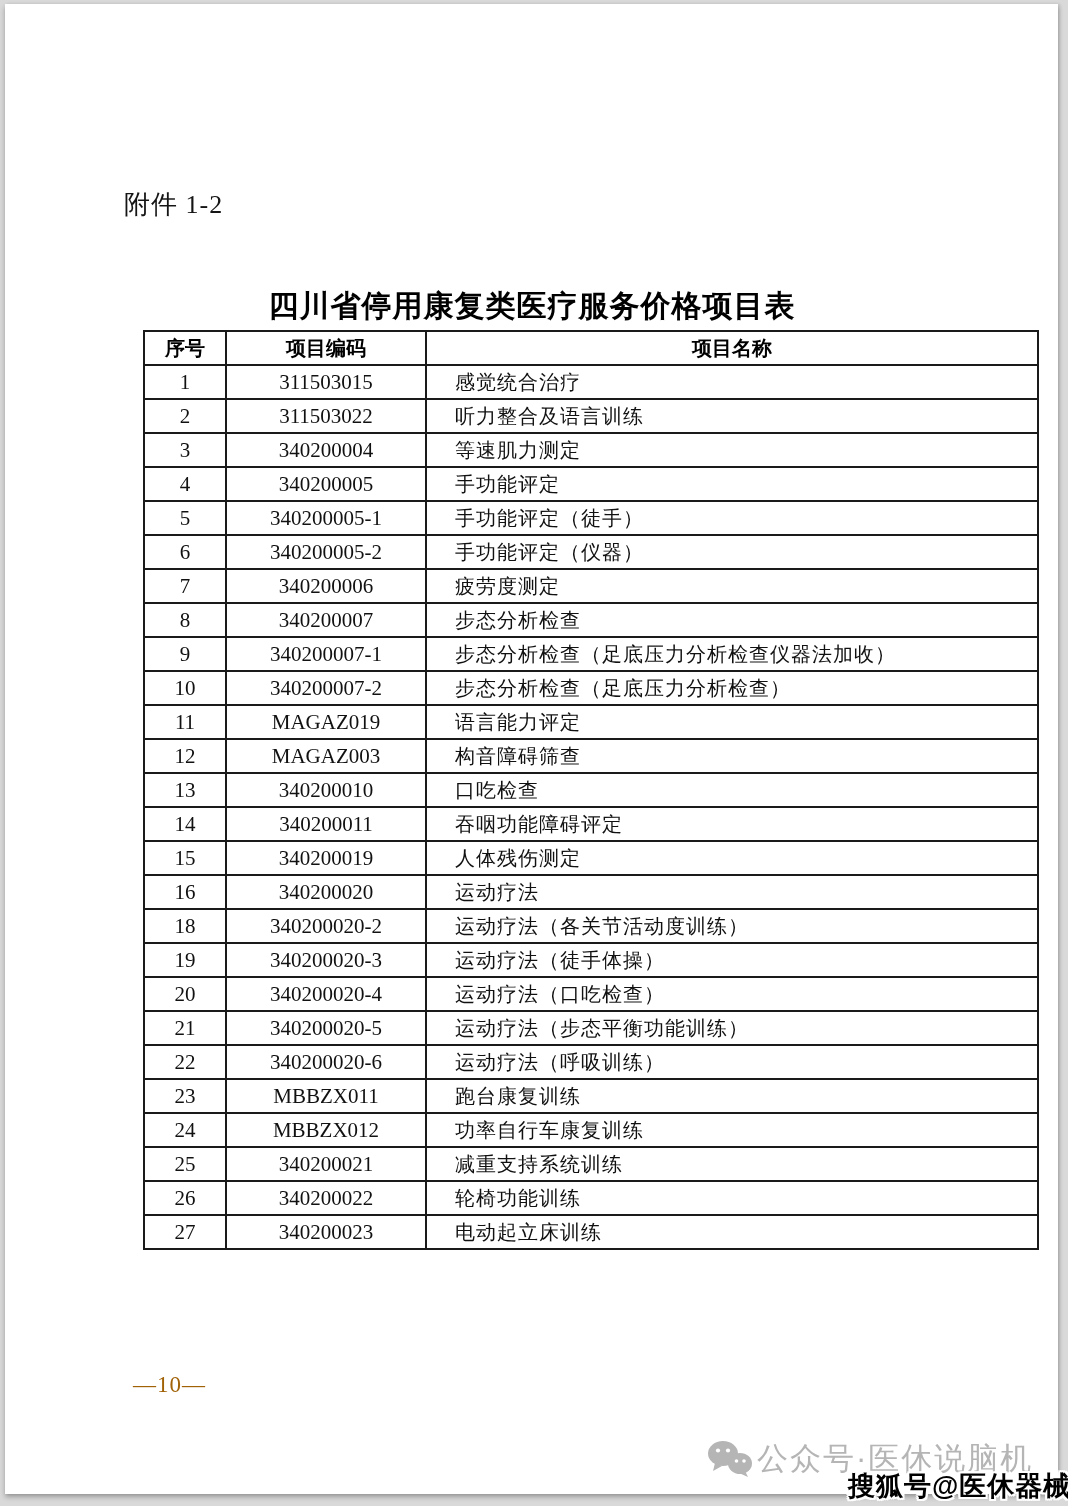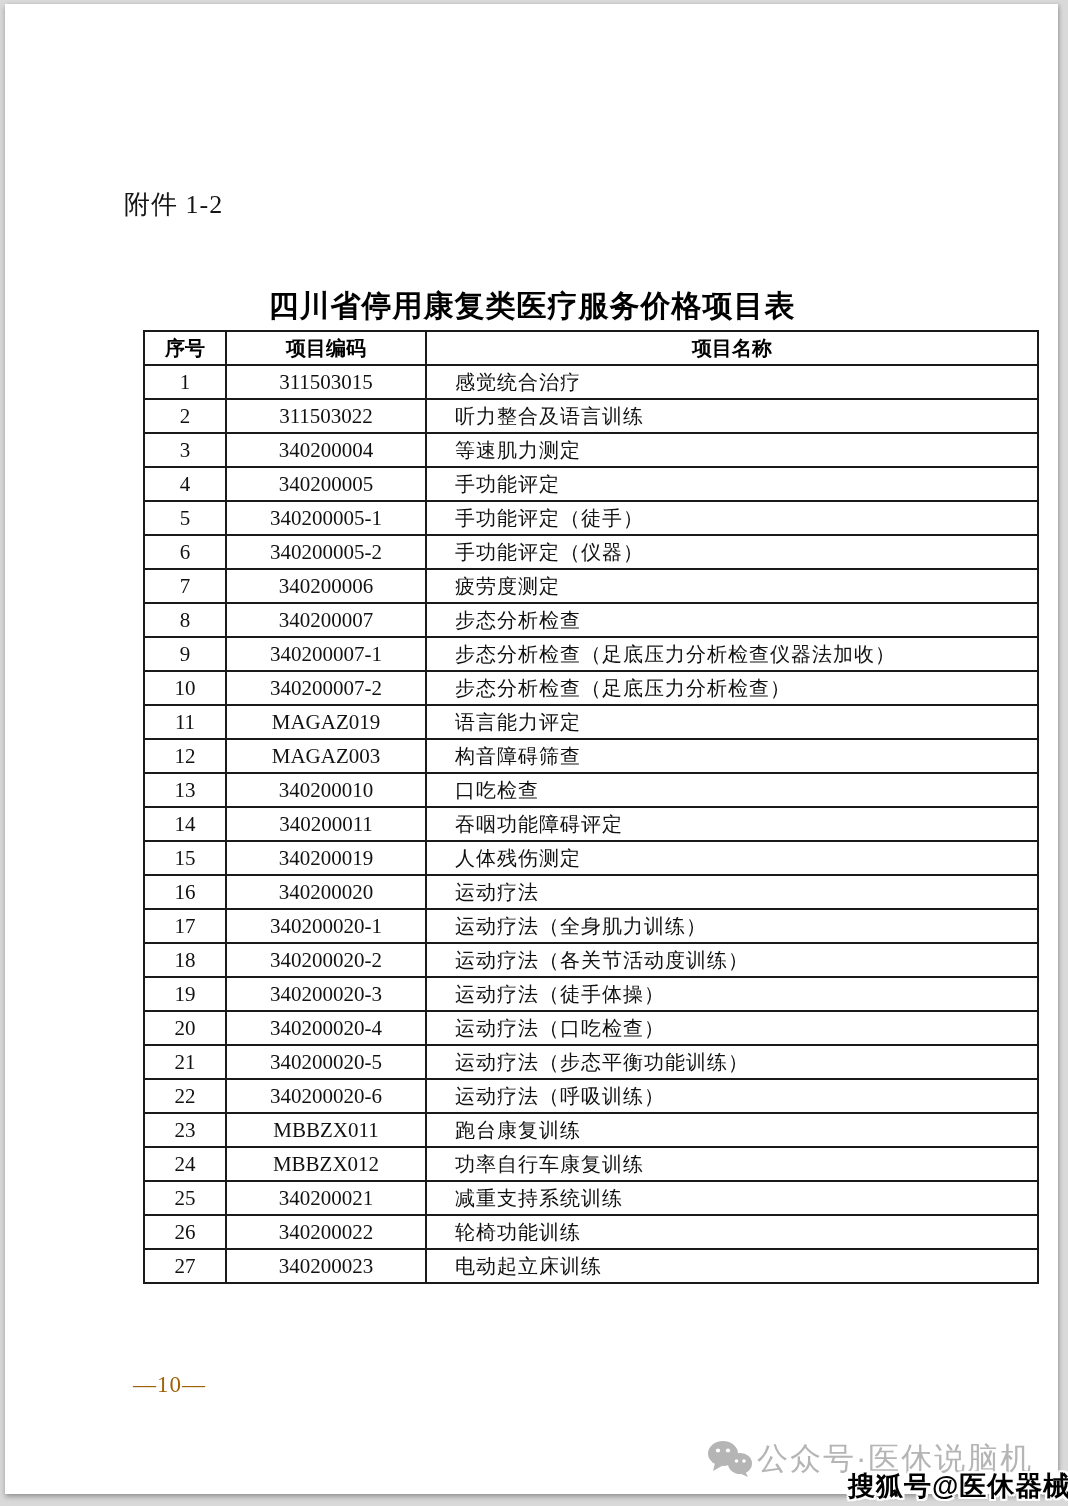--- a/index.html
+++ b/index.html
@@ -207,25 +207,20 @@
         </tr>
         <tr>
           <td class="no">15</td>
           <td class="code">340200019</td>
           <td class="name">人体残伤测定</td>
         </tr>
         <tr>
           <td class="no">16</td>
           <td class="code">340200020</td>
           <td class="name">运动疗法</td>
-        </tr>
-        <tr>
-          <td class="no">17</td>
-          <td class="code">340200020-1</td>
-          <td class="name">运动疗法（全身肌力训练）</td>
         </tr>
         <tr>
           <td class="no">18</td>
           <td class="code">340200020-2</td>
           <td class="name">运动疗法（各关节活动度训练）</td>
         </tr>
         <tr>
           <td class="no">19</td>
           <td class="code">340200020-3</td>
           <td class="name">运动疗法（徒手体操）</td>

